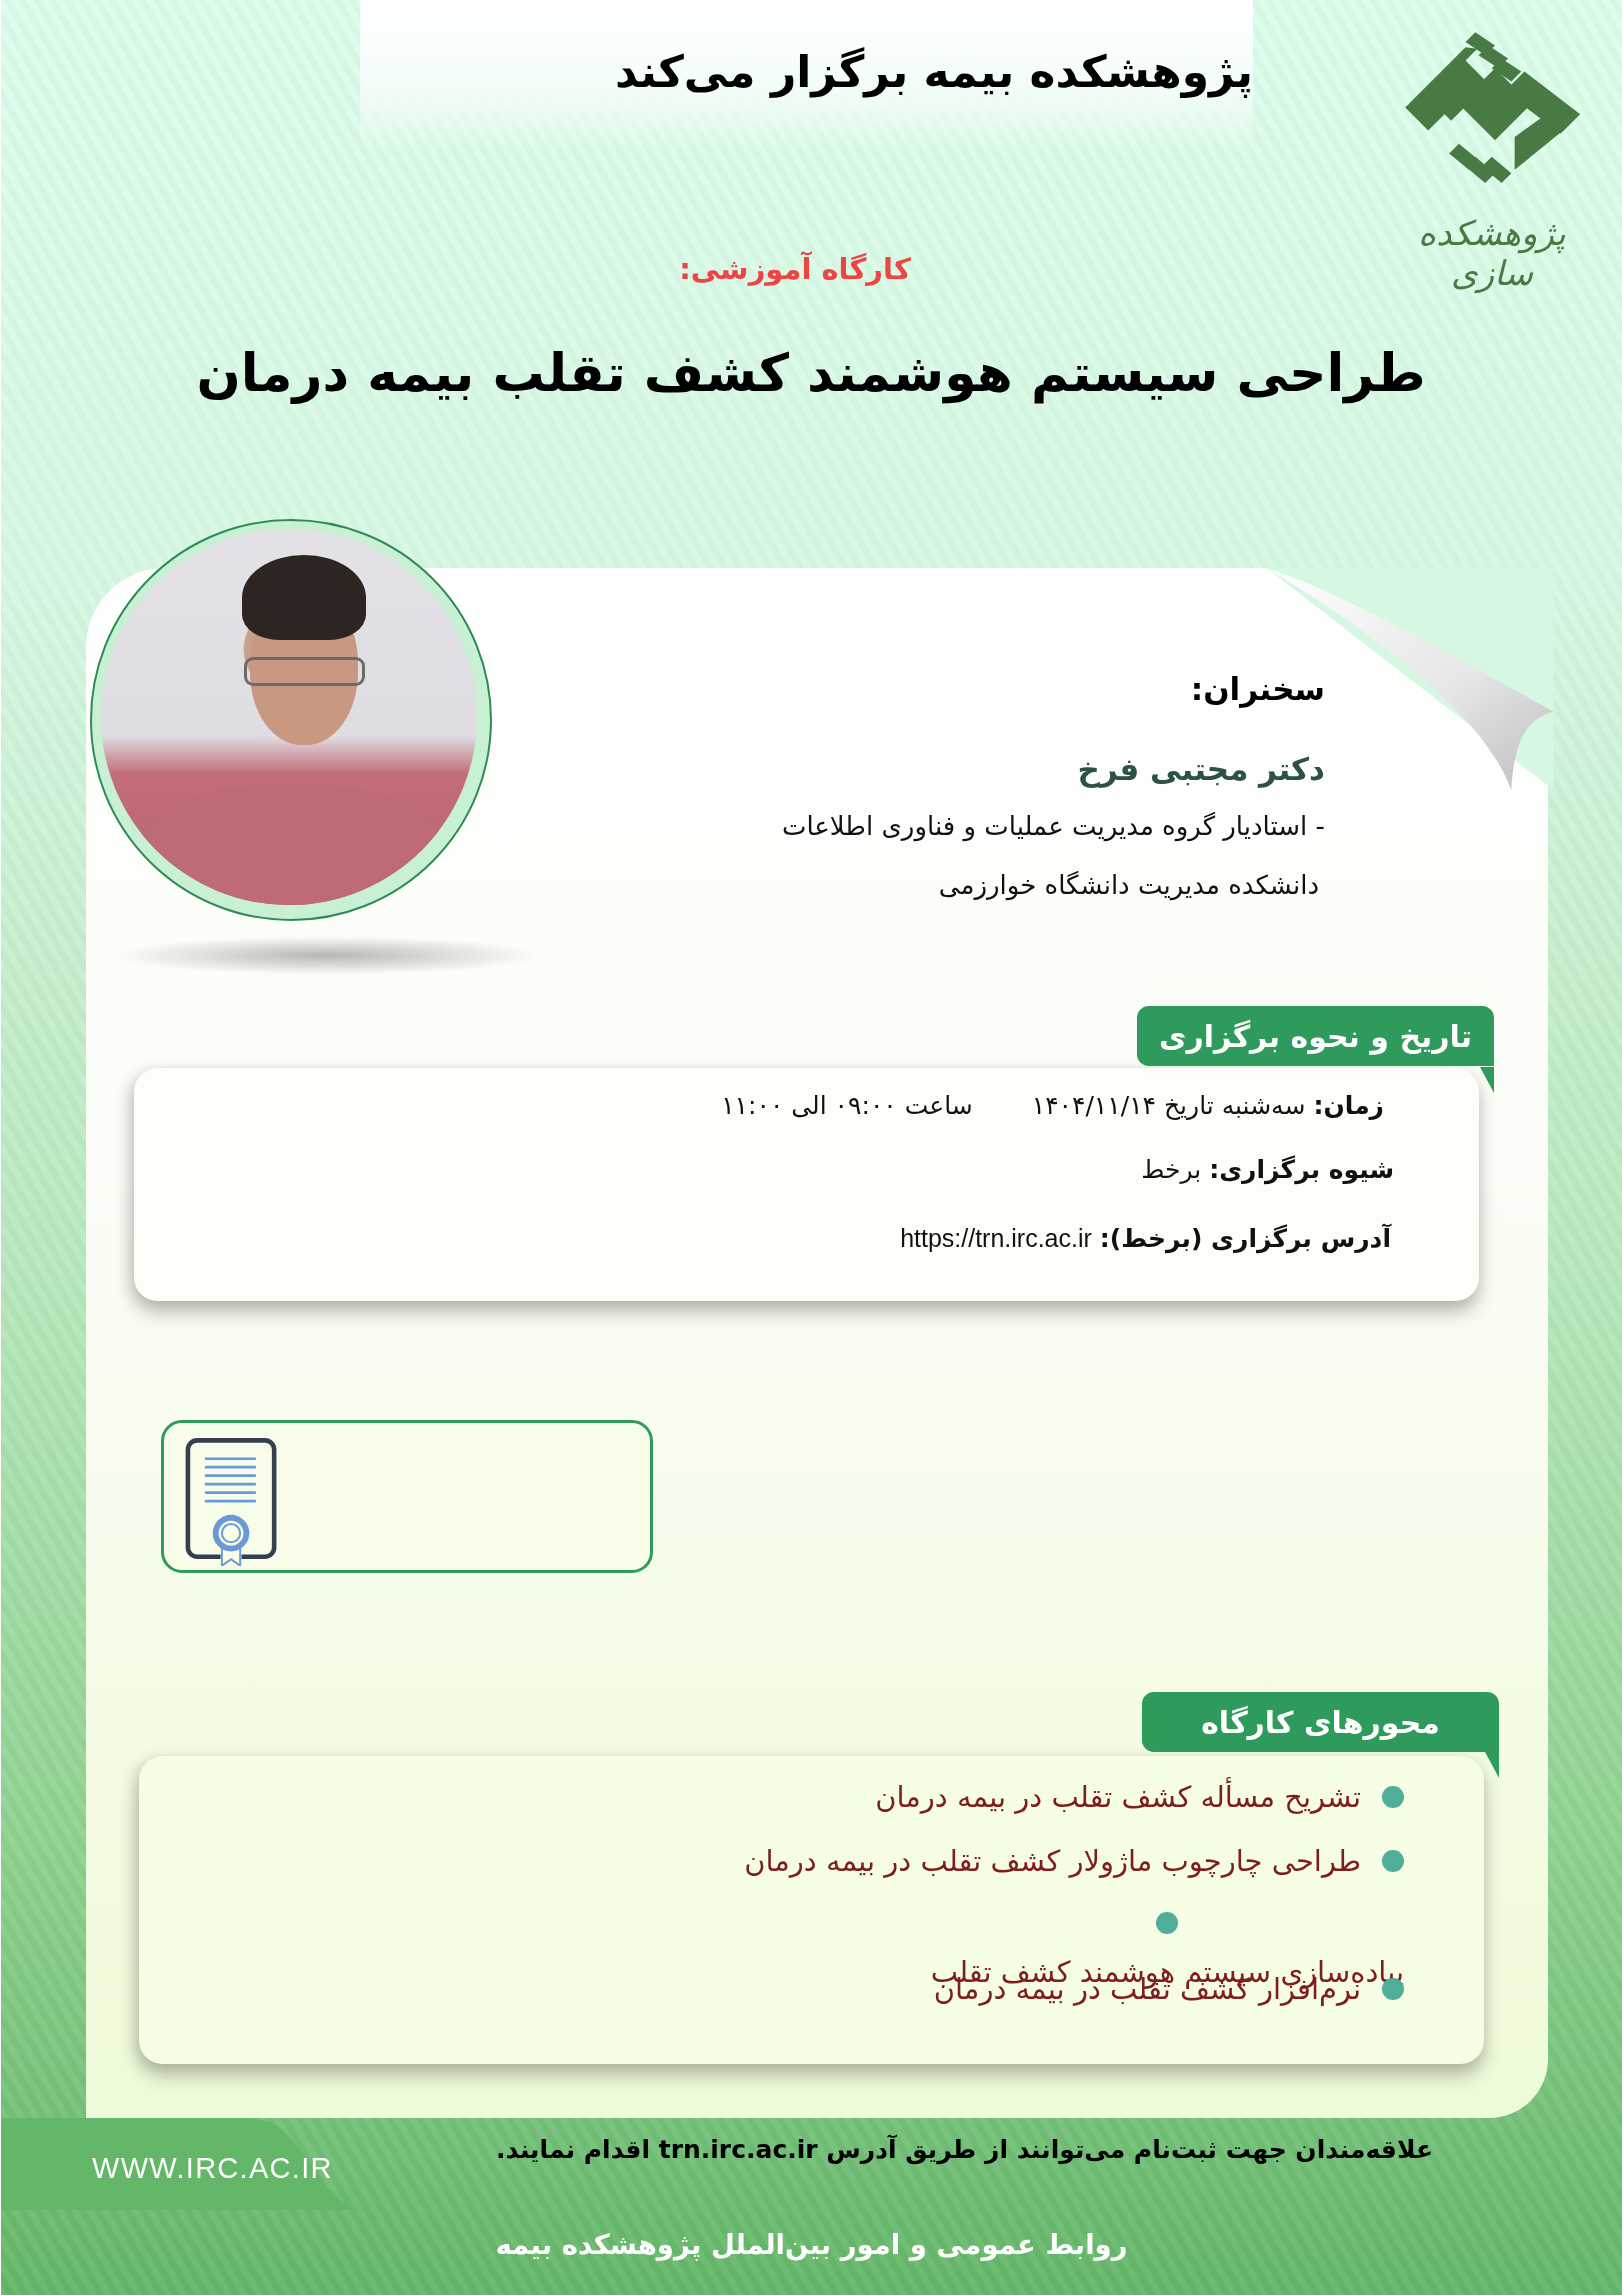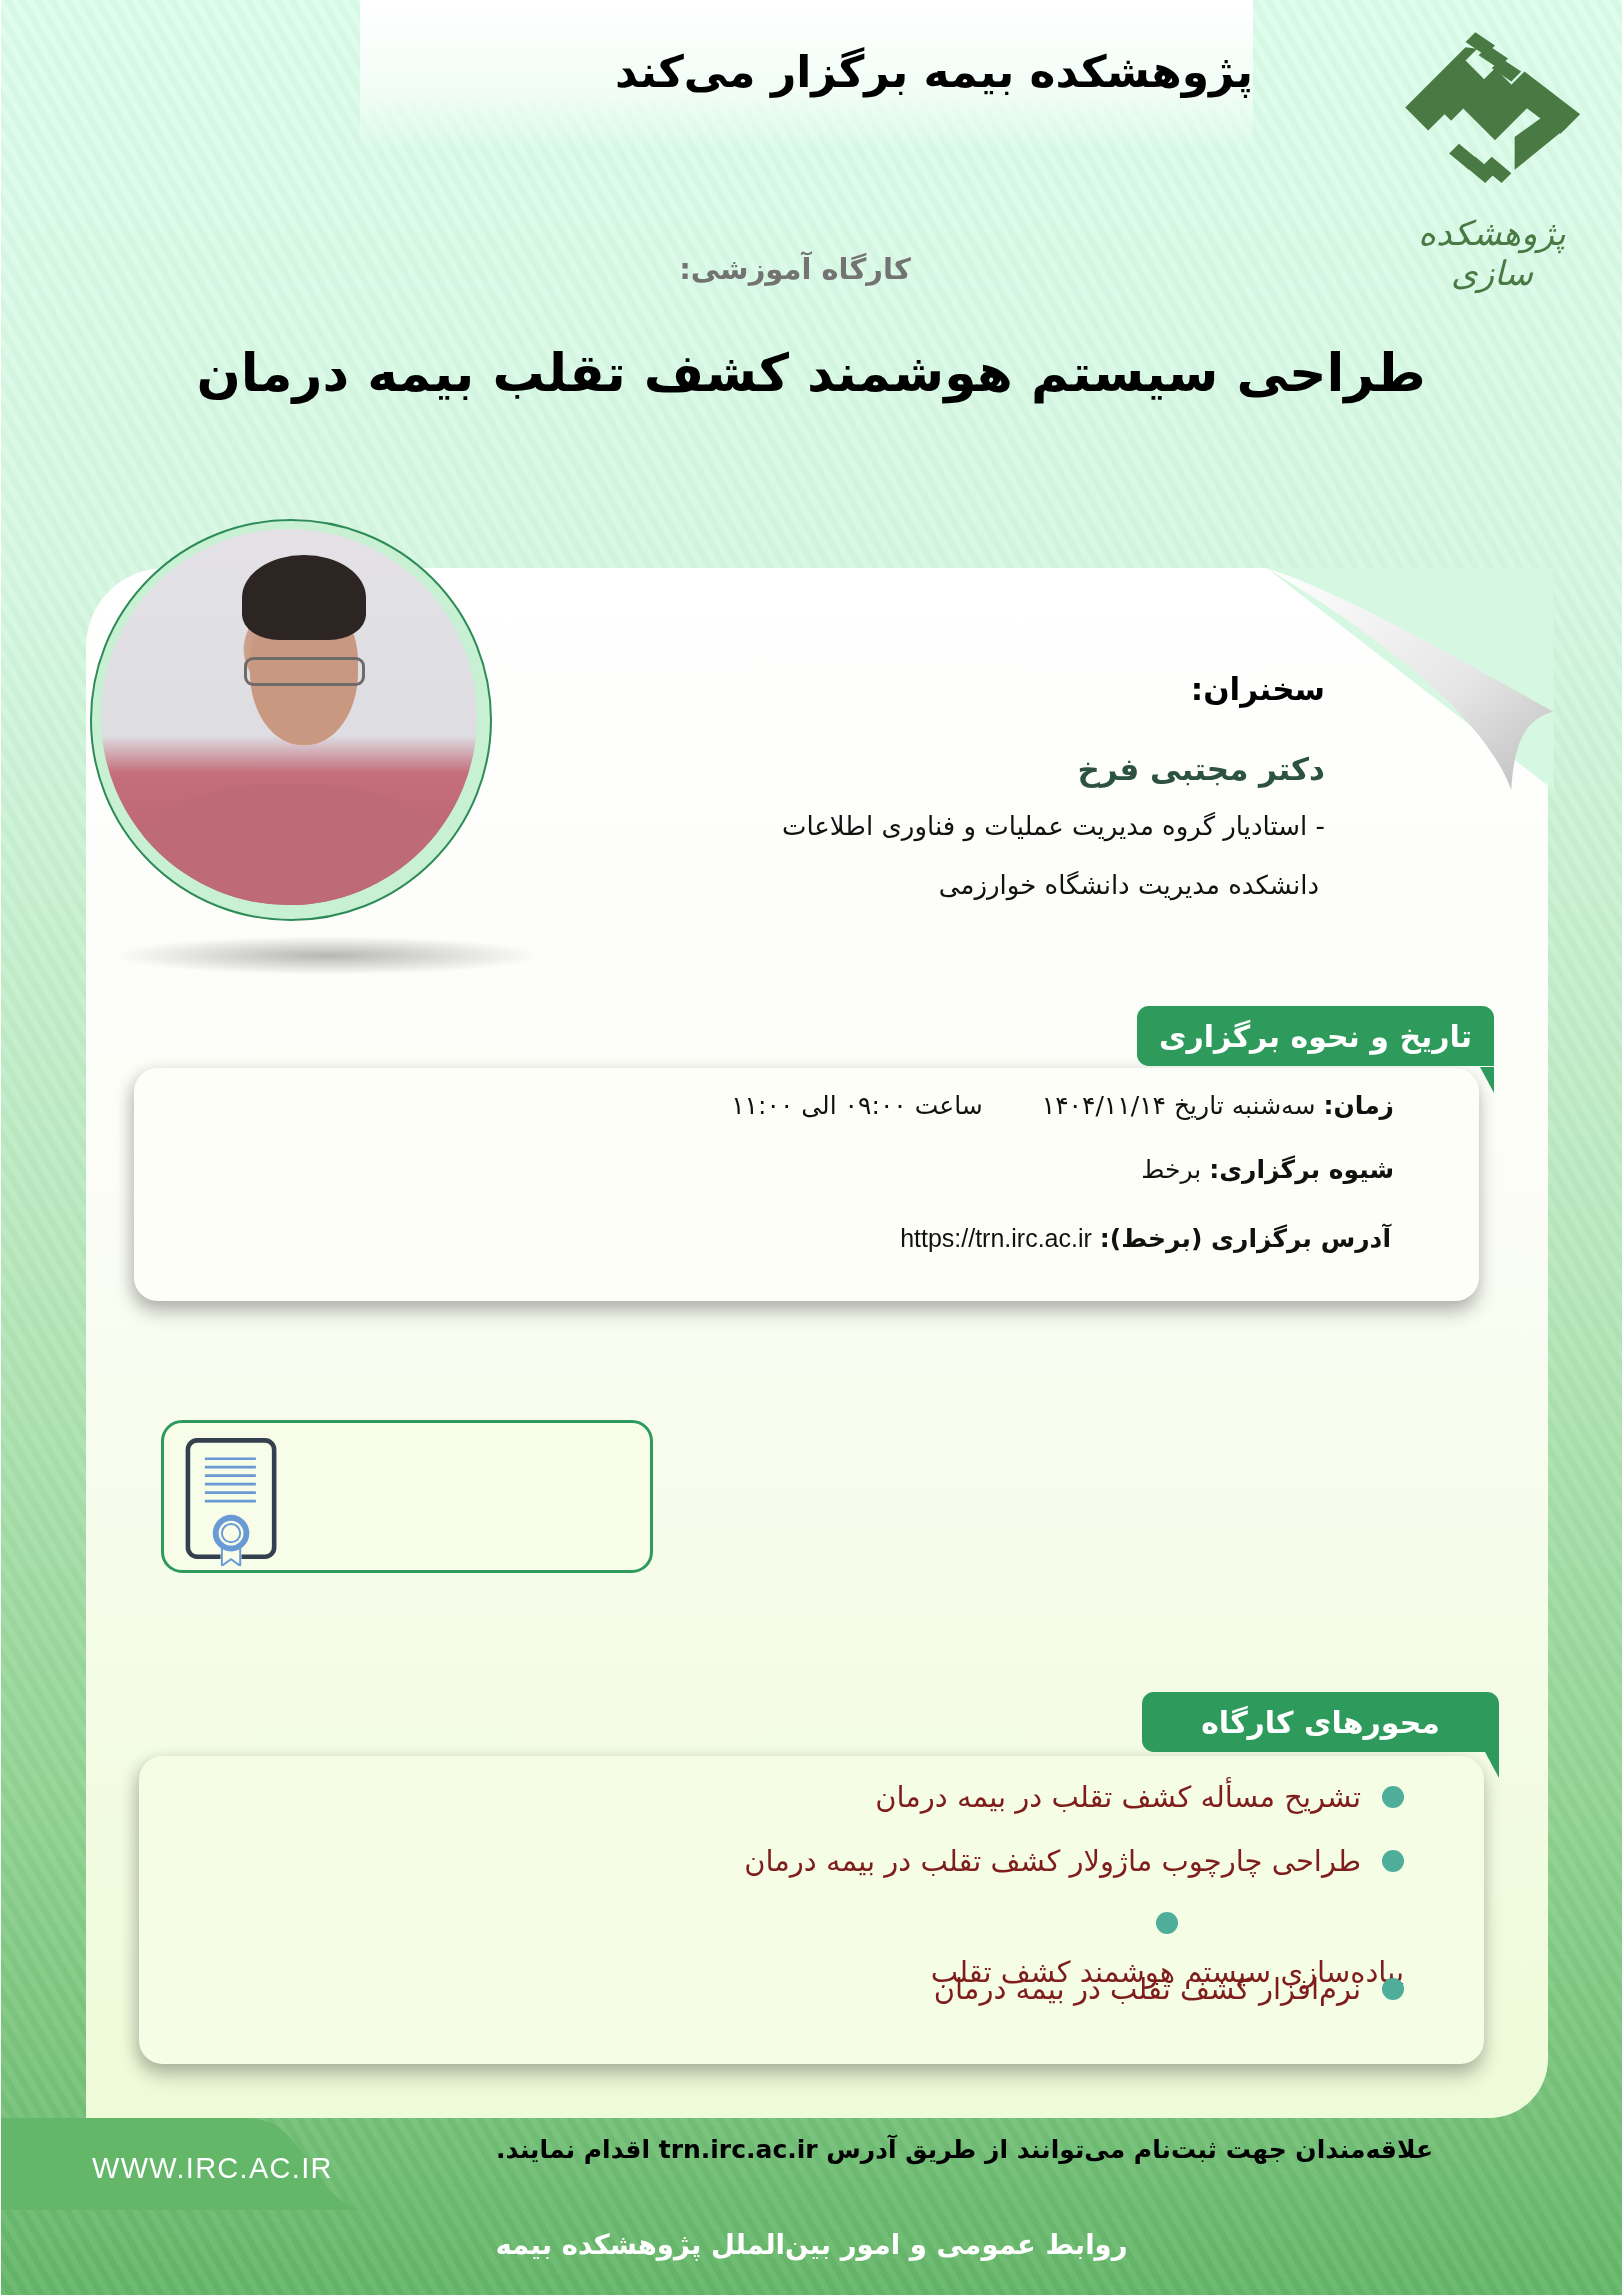--- a/index.html
+++ b/index.html
@@ -23,21 +23,21 @@
     font-size:44px; font-weight:bold; color:#000;
   }
   .logo { position:absolute; left:1400px; top:29.4px; width:190px; height:242px; }
   .logo svg { width:100%; height:auto; }
   .logo-text {
     position:absolute; left:1407px; top:213px; width:170px; text-align:center;
     font-family:"DejaVu Serif", serif; font-size:34px; color:#4a7a44; font-style:italic;
   }
   .subtitle {
     position:absolute; left:0; top:252px; width:1590px; text-align:center;
-    font-size:29px; font-weight:bold; color:#737373;
+    font-size:29px; font-weight:bold; color:#ef4444;
   }
   .main-title {
     position:absolute; left:196px; top:327px; width:1230px; text-align:center;
     font-size:52px; font-weight:bold; color:#000; line-height:92px;
   }
   .main-card {
     position:absolute; left:86px; top:568px; width:1462px; height:1550px;
     background: linear-gradient(180deg, #ffffff 0%, #fbfdf6 40%, #eefbd8 100%);
     border-radius: 79px 0 59px 0;
   }
@@ -180,21 +180,21 @@
 <div class="speaker-name">دکتر مجتبی فرخ</div>
 <div class="speaker-role">-  استادیار گروه مدیریت عملیات و فناوری اطلاعات</div>
 <div class="speaker-dept">دانشکده مدیریت دانشگاه خوارزمی</div>
 
 <div class="info-card" style="left:134px; top:1068px; width:1345px; height:233px;"></div>
 <div class="section-tab" style="left:1137px; top:1006px; width:357px;">
   <span>تاریخ  و نحوه برگزاری</span>
 </div>
 <div class="tab-tail" style="left:1480px; top:1067px;"></div>
 
-<div class="info-row" style="top:1091px; right:229px;">
+<div class="info-row" style="top:1091px; right:239px;">
   <b>زمان:</b>
   <span>سه‌شنبه تاریخ ۱۴۰۴/۱۱/۱۴</span><span class="gap"></span><span>ساعت ۰۹:۰۰ الی ۱۱:۰۰</span>
 </div>
 <div class="info-row" style="top:1155px; right:229px;">
   <b>شیوه برگزاری:</b>
   <span>برخط</span>
 </div>
 <div class="info-row" style="top:1224px; right:232px;">
   <b>آدرس برگزاری (برخط):</b>
   <span class="url">https://trn.irc.ac.ir</span>

